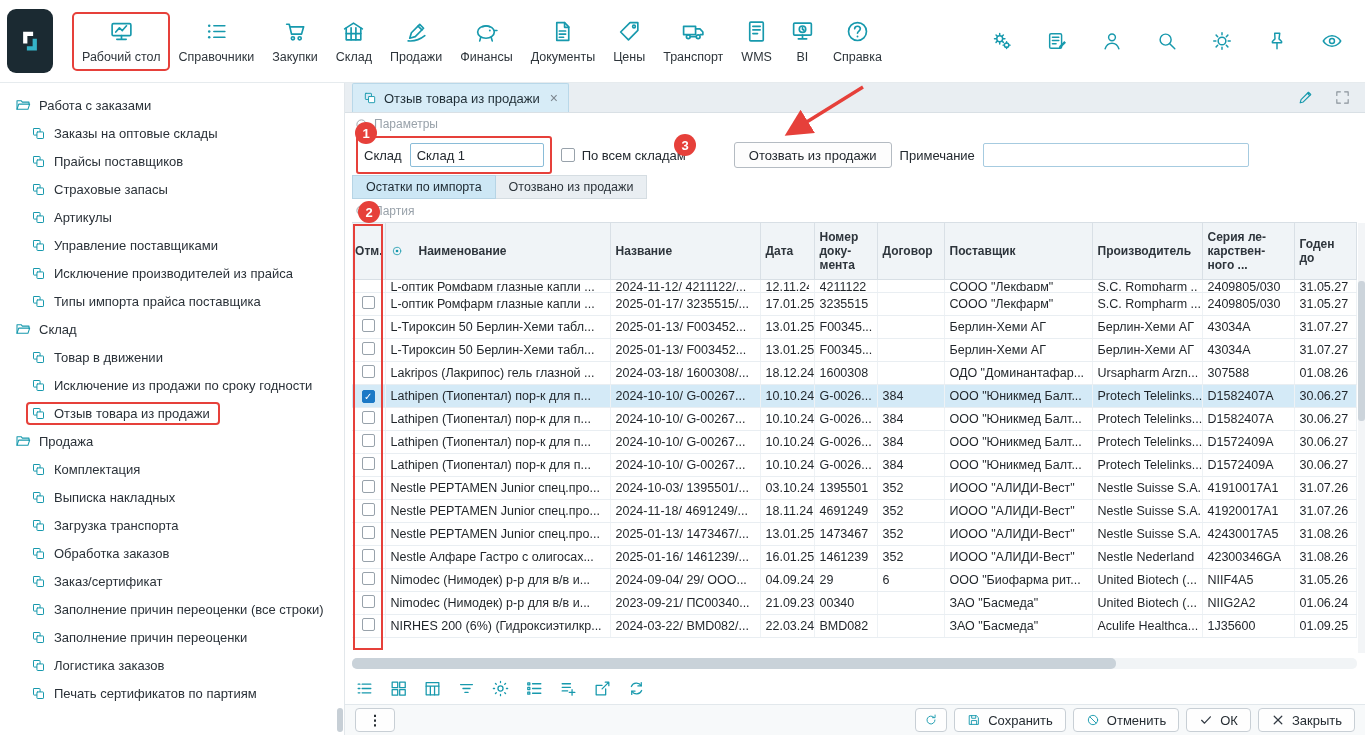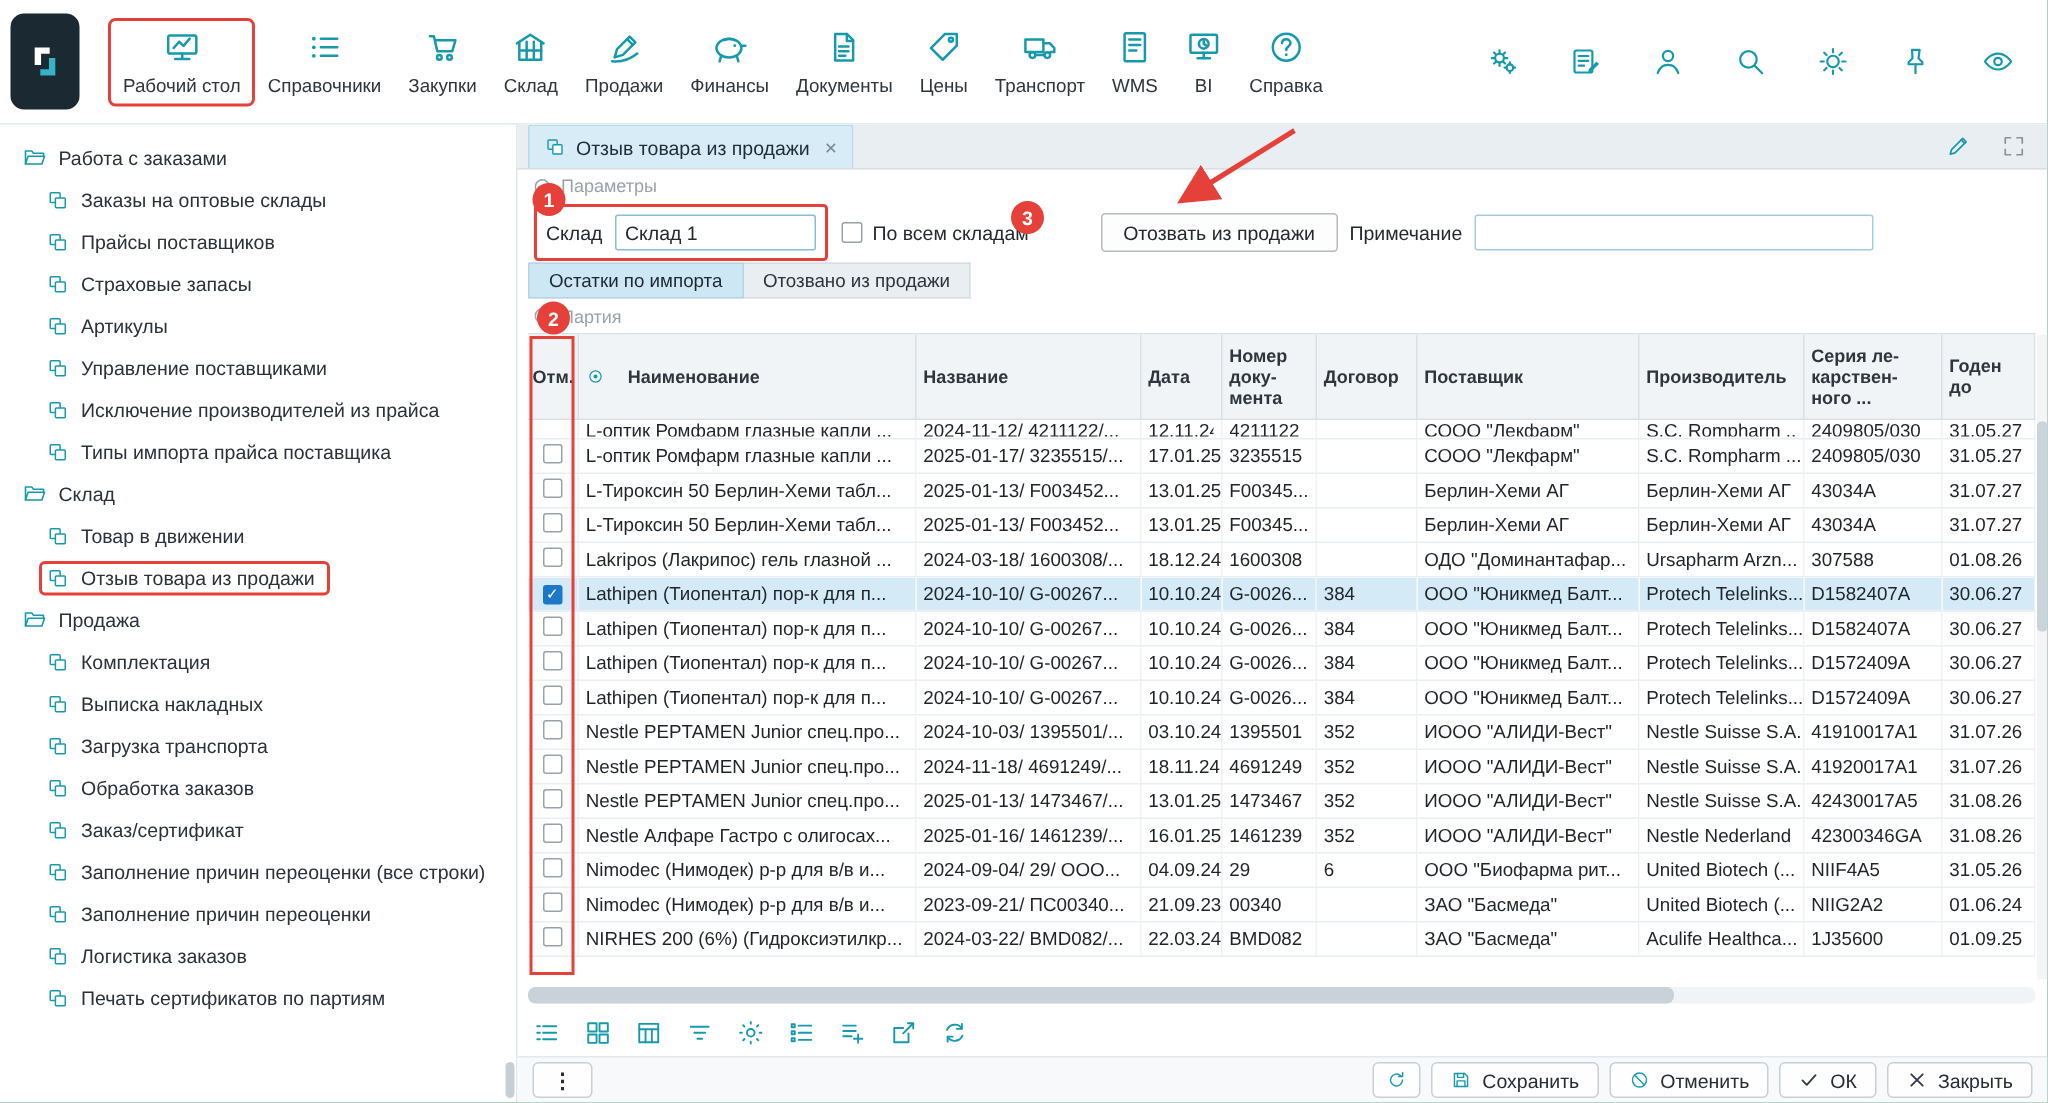--- a/index.html
+++ b/index.html
@@ -388,20 +388,31 @@
           <span class="row-inner">
             <span class="ic">
               <svg viewBox="0 0 24 24">
                 <rect x="4" y="4" width="10.5" height="10.5" rx="1"></rect>
                 <rect x="9.5" y="9.5" width="10.5" height="10.5" rx="1" class="bgfill"></rect>
               </svg>
             </span>
             <span class="tree-label">Товар в движении</span>
           </span>
         </div>
+        <div class="tree-row item">
+          <span class="row-inner">
+            <span class="ic">
+              <svg viewBox="0 0 24 24">
+                <rect x="4" y="4" width="10.5" height="10.5" rx="1"></rect>
+                <rect x="9.5" y="9.5" width="10.5" height="10.5" rx="1" class="bgfill"></rect>
+              </svg>
+            </span>
+            <span class="tree-label">Исключение из продажи по сроку годности</span>
+          </span>
+        </div>
         <div class="tree-row item annotated">
           <span class="row-inner">
             <span class="ic">
               <svg viewBox="0 0 24 24">
                 <rect x="4" y="4" width="10.5" height="10.5" rx="1"></rect>
                 <rect x="9.5" y="9.5" width="10.5" height="10.5" rx="1" class="bgfill"></rect>
               </svg>
             </span>
             <span class="tree-label">Отзыв товара из продажи</span>
           </span>

